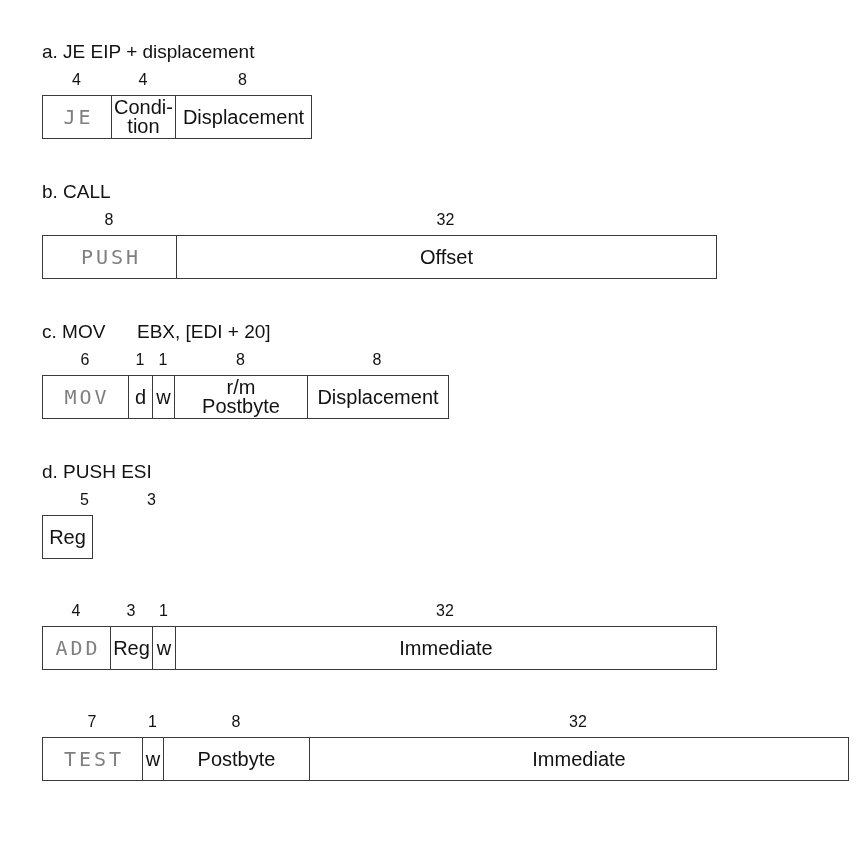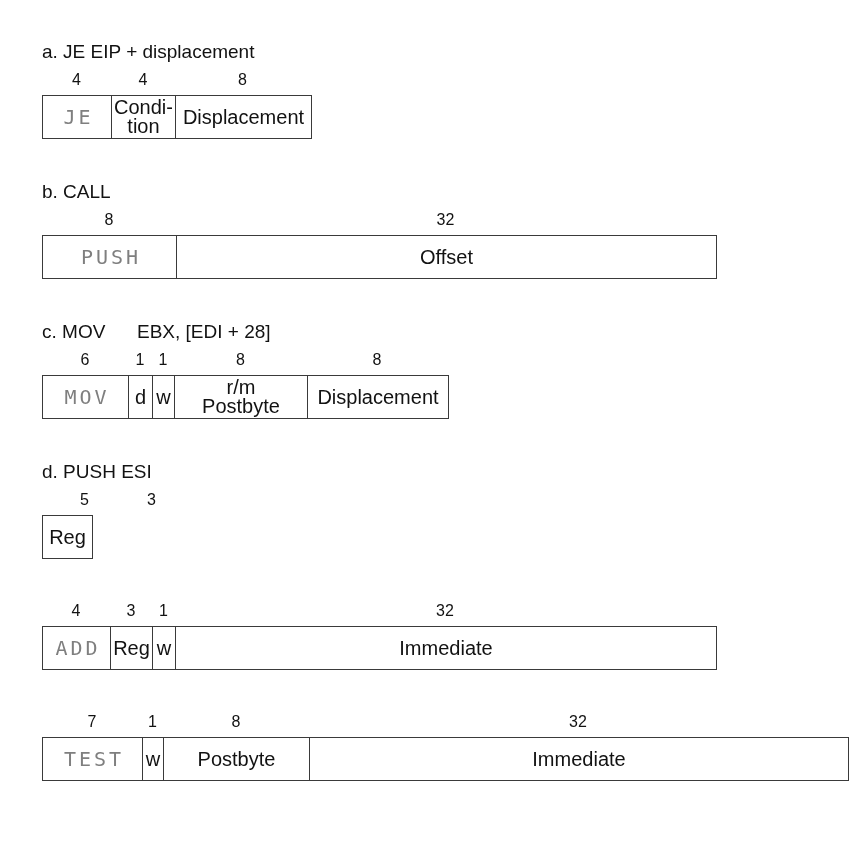--- a/index.html
+++ b/index.html
@@ -41,21 +41,21 @@
       <span style="width:134px">8</span>
       <span style="width:539px">32</span>
     </div>
     <div class="box">
       <div class="cell op" style="width:134px">PUSH</div>
       <div class="cell" style="width:539px">Offset</div>
     </div>
   </div>
 
   <div class="fmt">
-    <div class="title">c. MOV      EBX, [EDI + 28]</div>
+    <div class="title">c. MOV      EBX, [EDI + 20]</div>
     <div class="bits">
       <span style="width:86px">6</span>
       <span style="width:24px">1</span>
       <span style="width:22px">1</span>
       <span style="width:133px">8</span>
       <span style="width:140px">8</span>
     </div>
     <div class="box">
       <div class="cell op" style="width:86px">MOV</div>
       <div class="cell" style="width:24px">d</div>

